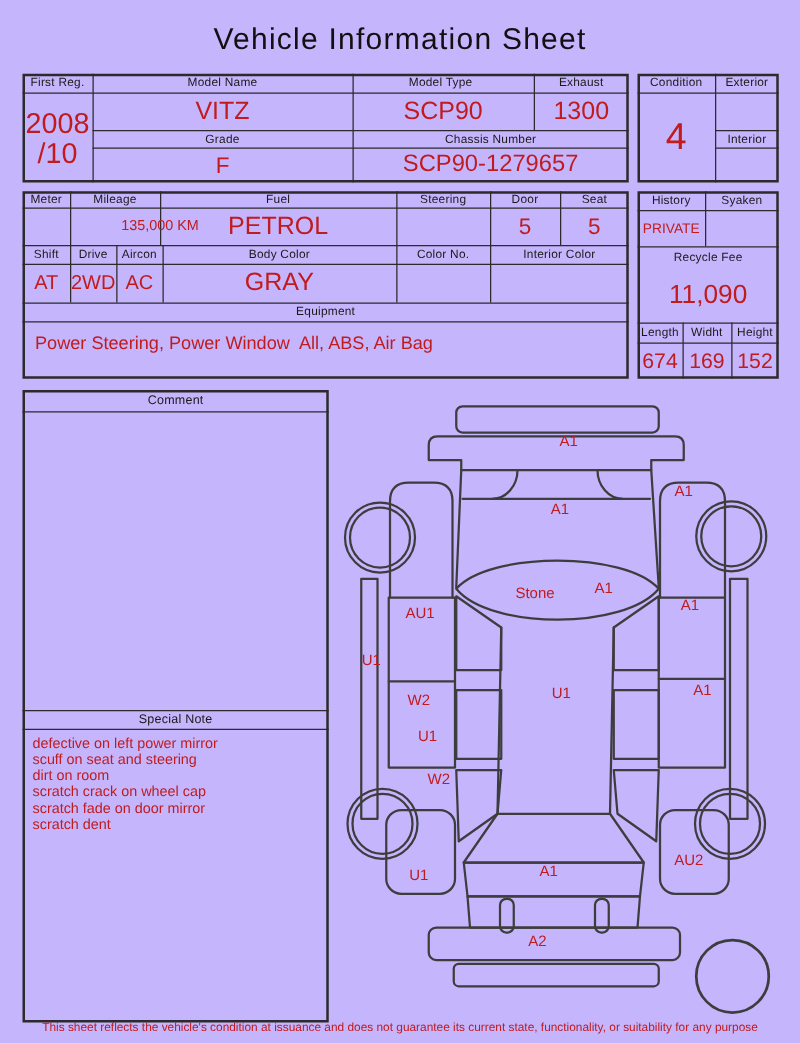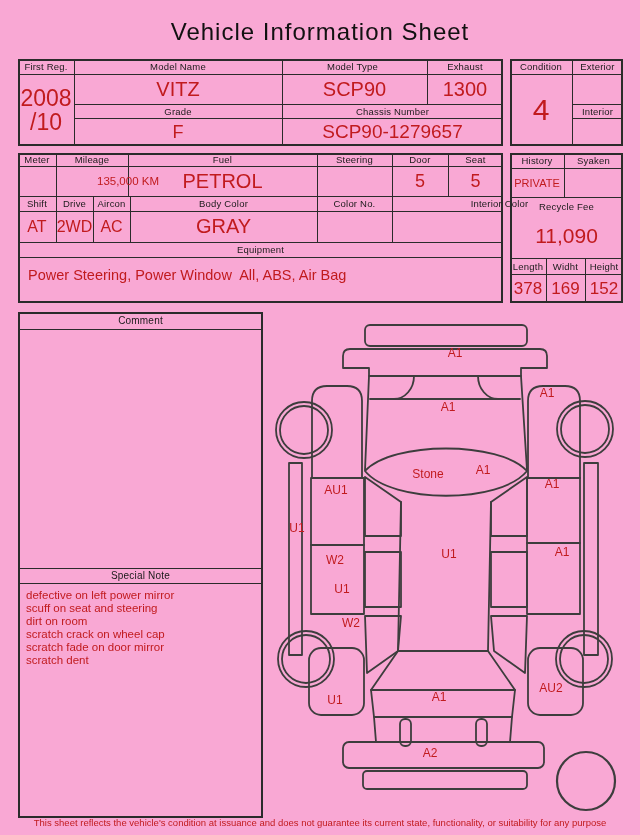--- a/index.html
+++ b/index.html
@@ -1,21 +1,21 @@
 <!DOCTYPE html>
 <html style="--red: #c11b1e; --line: #2b2b2b; --dline: #3d3d3d;"><head>
 <meta charset="utf-8">
 <style>
   :root{
     --red:#c11b1e;
     --line:#2b2b2b;
     --dline:#3d3d3d;
   }
   html,body{margin:0;padding:0;background:#fff;}
-  #page{position:relative;width:640px;height:835px;background:#f9a8d4;overflow:hidden;
+  #page{position:relative;width:640px;height:835px;background:#c4b5fd;overflow:hidden;
         font-family:"Liberation Sans",sans-serif;}
   .abs{position:absolute;box-sizing:border-box;}
   .box{position:absolute;box-sizing:border-box;border:2px solid var(--line);background:transparent;}
   .ln{position:absolute;background:var(--line);}
   .hdr{position:absolute;display:flex;align-items:center;justify-content:center;
        font-size:9.5px;color:#1a1a1a;letter-spacing:0.2px;white-space:nowrap;}
   .val{position:absolute;display:flex;align-items:center;justify-content:center;
        color:var(--red);white-space:nowrap;}
   .title{position:absolute;left:0;top:18px;width:640px;text-align:center;
          font-size:24px;color:#111;letter-spacing:1px;}
@@ -97,21 +97,21 @@
   <div class="hdr" style="left:18px;top:196px;width:38px;height:15px;">Shift</div>
   <div class="val" style="left:18px;top:211px;width:38px;height:31px;font-size:16px;">AT</div>
   <div class="hdr" style="left:56px;top:196px;width:37px;height:15px;">Drive</div>
   <div class="val" style="left:56px;top:211px;width:37px;height:31px;font-size:16px;">2WD</div>
   <div class="hdr" style="left:93px;top:196px;width:37px;height:15px;">Aircon</div>
   <div class="val" style="left:93px;top:211px;width:37px;height:31px;font-size:16px;">AC</div>
   <div class="hdr" style="left:130px;top:196px;width:187px;height:15px;">Body Color</div>
   <div class="val" style="left:130px;top:211px;width:187px;height:31px;font-size:20px;">GRAY</div>
   <div class="hdr" style="left:317px;top:196px;width:75px;height:15px;">Color No.</div>
   <div class="val" style="left:317px;top:211px;width:75px;height:31px;font-size:12px;"></div>
-  <div class="hdr" style="left:404px;top:196px;width:111px;height:15px;padding-left:40px;">Interior Color</div>
+  <div class="hdr" style="left:392px;top:196px;width:111px;height:15px;">Interior Color</div>
   <div class="val" style="left:392px;top:211px;width:111px;height:31px;font-size:12px;"></div>
 
   <div class="hdr" style="left:18px;top:242px;width:485px;height:15px;">Equipment</div>
   <div class="val" style="left:18px;top:257px;width:485px;height:46px;font-size:14.5px;justify-content:flex-start;align-items:flex-start;padding:10px 0 0 10px;white-space:pre;">Power Steering, Power Window  All, ABS, Air Bag</div>
 
   <div class="box" style="left:510px;top:153px;width:113px;height:150px;"></div>
   <div class="ln" style="left:564px;top:153px;width:1px;height:44px;"></div>
   <div class="ln" style="left:510px;top:168px;width:113px;height:1px;"></div>
   <div class="ln" style="left:510px;top:197px;width:113px;height:1px;"></div>
   <div class="ln" style="left:510px;top:258px;width:113px;height:1px;"></div>
@@ -121,21 +121,21 @@
 
   <div class="hdr" style="left:510px;top:153px;width:54px;height:15px;">History</div>
   <div class="val" style="left:510px;top:168px;width:54px;height:29px;font-size:11px;">PRIVATE</div>
   <div class="hdr" style="left:564px;top:153px;width:59px;height:15px;">Syaken</div>
   <div class="val" style="left:564px;top:168px;width:59px;height:29px;font-size:11px;"></div>
   <div class="hdr" style="left:510px;top:199px;width:113px;height:14px;">Recycle Fee</div>
   <div class="val" style="left:510px;top:213px;width:113px;height:45px;font-size:21px;">11,090</div>
   <div class="hdr" style="left:510px;top:258px;width:36px;height:16px;">Length</div>
   <div class="hdr" style="left:546px;top:258px;width:39px;height:16px;">Widht</div>
   <div class="hdr" style="left:585px;top:258px;width:38px;height:16px;">Height</div>
-  <div class="val" style="left:510px;top:274px;width:36px;height:29px;font-size:17px;">378</div>
+  <div class="val" style="left:510px;top:274px;width:36px;height:29px;font-size:17px;">674</div>
   <div class="val" style="left:546px;top:274px;width:39px;height:29px;font-size:17px;">169</div>
   <div class="val" style="left:585px;top:274px;width:38px;height:29px;font-size:17px;">152</div>
 
   <div class="box" style="left:18px;top:312px;width:245px;height:506px;"></div>
   <div class="ln" style="left:18px;top:329px;width:245px;height:1px;"></div>
   <div class="ln" style="left:18px;top:568px;width:245px;height:1px;"></div>
   <div class="ln" style="left:18px;top:583px;width:245px;height:1px;"></div>
   <div class="hdr" style="left:18px;top:312px;width:245px;height:17px;font-size:10px;">Comment</div>
   <div class="val" style="left:22px;top:334px;width:237px;height:20px;font-size:11px;justify-content:flex-start;"></div>
   <div class="hdr" style="left:18px;top:568px;width:245px;height:15px;font-size:10px;">Special Note</div>

